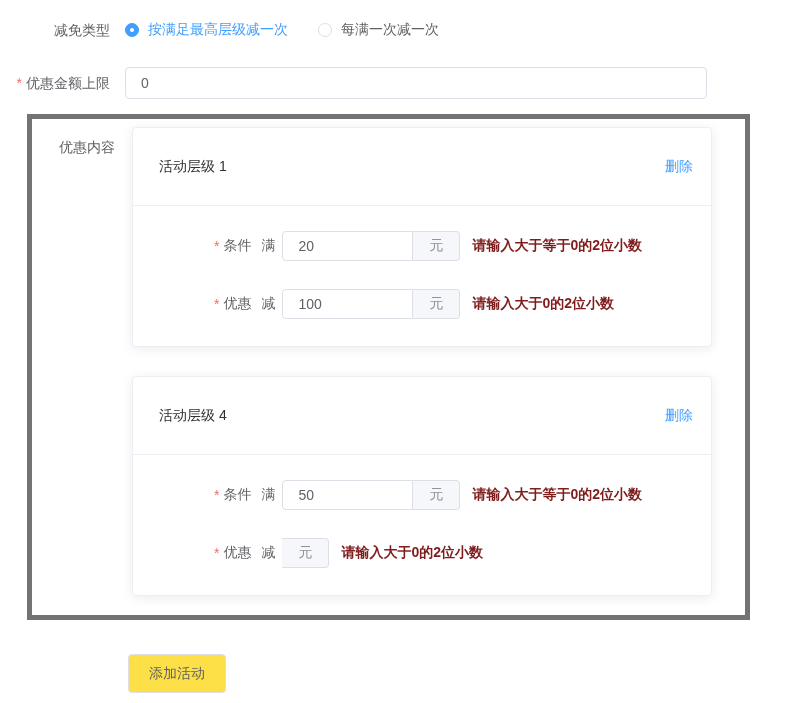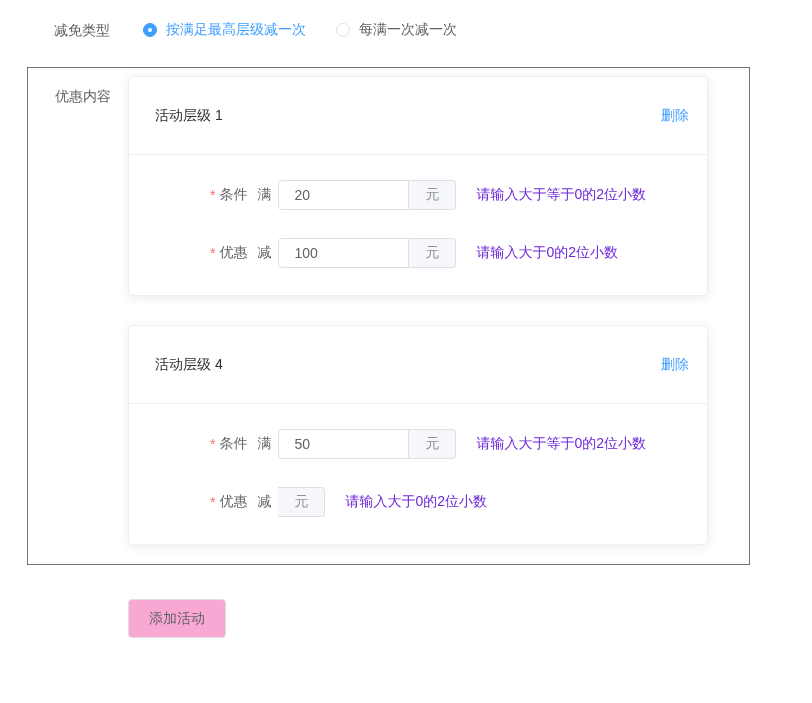--- a/index.html
+++ b/index.html
@@ -2,39 +2,39 @@
 <html><head>
 <meta charset="utf-8">
 <style>
   * { margin:0; padding:0; box-sizing:border-box; }
   html,body { width:812px; height:703px; background:#fff; }
   body {
     font-family:"Liberation Sans","DejaVu Sans",sans-serif;
     font-size:14px; color:#606266; overflow:hidden;
   }
   .form { padding-top:19px; }
-  .form-row { display:flex; align-items:center;gap:18px; }
+  .form-row { display:flex; align-items:center; }
   .label-col { flex:0 0 110px; text-align:right; color:#606266; line-height:22px; }
   .star { color:#f56c6c; font-style:normal; margin-right:4px; }
 
   
   .type-row { margin-bottom:26px; }
   .radio-group { display:flex; align-items:flex-start; margin-left:15px; }
   .radio { display:inline-flex; align-items:center; margin-right:30px; cursor:pointer; }
   .radio-dot { width:14px; height:14px; border-radius:50%; border:1px solid #dcdfe6; background:#fff; position:relative; flex:0 0 14px; }
   .radio-dot.checked { background:#409eff; border-color:#409eff; }
   .radio-dot.checked::after { content:""; position:absolute; left:4px; top:4px; width:4px; height:4px; border-radius:50%; background:#fff; }
   .radio-label { margin-left:9px; color:#606266; }
   .radio.selected .radio-label { color:#409eff; }
 
   
   .limit-input { width:582px; height:32px; margin-left:15px; border:1px solid #dcdfe6; border-radius:4px; padding:0 15px; font-size:14px; color:#606266; font-family:inherit; outline:none; }
 
   
-  .content-box { margin:15px 0 0 27px; width:723px; border:1px solid #737373; display:flex; padding:8px 0 19px 0; }
+  .content-box { margin:15px 0 0 27px; width:723px; border:5px solid #737373; display:flex; padding:8px 0 19px 0; }
   .box-label-col { flex:0 0 83px; text-align:right; padding-top:12px; color:#606266; }
   .cards { margin-left:17px; width:580px; }
 
   .tier-card { background:#fff; border:1px solid #ebeef5; border-radius:4px; box-shadow:0 2px 12px rgba(0,0,0,0.08); }
   .tier-card + .tier-card { margin-top:29px; }
   .tier-header { height:78px; display:flex; align-items:center; justify-content:space-between; padding:0 18px 0 26px; border-bottom:1px solid #ebeef5; }
   .tier-title { color:#303133;text-align:center; }
   .delete-link { color:#409eff; cursor:pointer; text-decoration:none; }
 
   .tier-body { padding:25px 0 27px 0; }
@@ -45,25 +45,25 @@
   .input-group { display:inline-flex; margin-left:7px; height:30px; }
   .input-group input {
     width:131px; height:30px; border:1px solid #dcdfe6; border-radius:4px 0 0 4px;
     padding:8px 15px; font-size:14px; color:#606266; font-family:inherit; outline:none;
   }
   .input-group .suffix {
     width:47px; background:#f5f7fa; border:1px solid #dcdfe6; border-left:none;
     border-radius:0 4px 4px 0; color:#909399; display:flex; align-items:center; justify-content:center;
   }
   .input-group.focused input { border-color:#409eff; }
-  .hint { color:#6d28d9; margin-left:20px; white-space:nowrap; }
+  .hint { color:#7f1d1d; margin-left:12px; white-space:nowrap;font-weight:bold; }
 
   .actions { margin:34px 0 0 128px; }
   .add-btn {
-    width:98px; height:39px; background:#f9a8d4; border:1px solid #dcdfe6; border-radius:4px;
+    width:98px; height:39px; background:#fde047; border:1px solid #dcdfe6; border-radius:4px;
     color:#606266; font-size:14px; font-family:inherit; cursor:pointer;
   }
 </style>
 </head>
 <body>
 
 <div class="form">
 
   <div class="form-row type-row">
     <span class="label-col">减免类型</span>
@@ -72,20 +72,24 @@
         <span class="radio-dot checked"></span>
         <span class="radio-label">按满足最高层级减一次</span>
       </span>
       <span class="radio">
         <span class="radio-dot"></span>
         <span class="radio-label">每满一次减一次</span>
       </span>
     </div>
   </div>
 
+  <div class="form-row limit-row">
+    <span class="label-col"><i class="star">*</i><span>优惠金额上限</span></span>
+    <input class="limit-input" type="text" value="0" style="">
+  </div>
 
   <div class="content-box">
     <span class="box-label-col">优惠内容</span>
     <div class="cards">
 
       <div class="tier-card">
         <div class="tier-header">
           <span class="tier-title">活动层级 1</span>
           <a class="delete-link">删除</a>
         </div>

